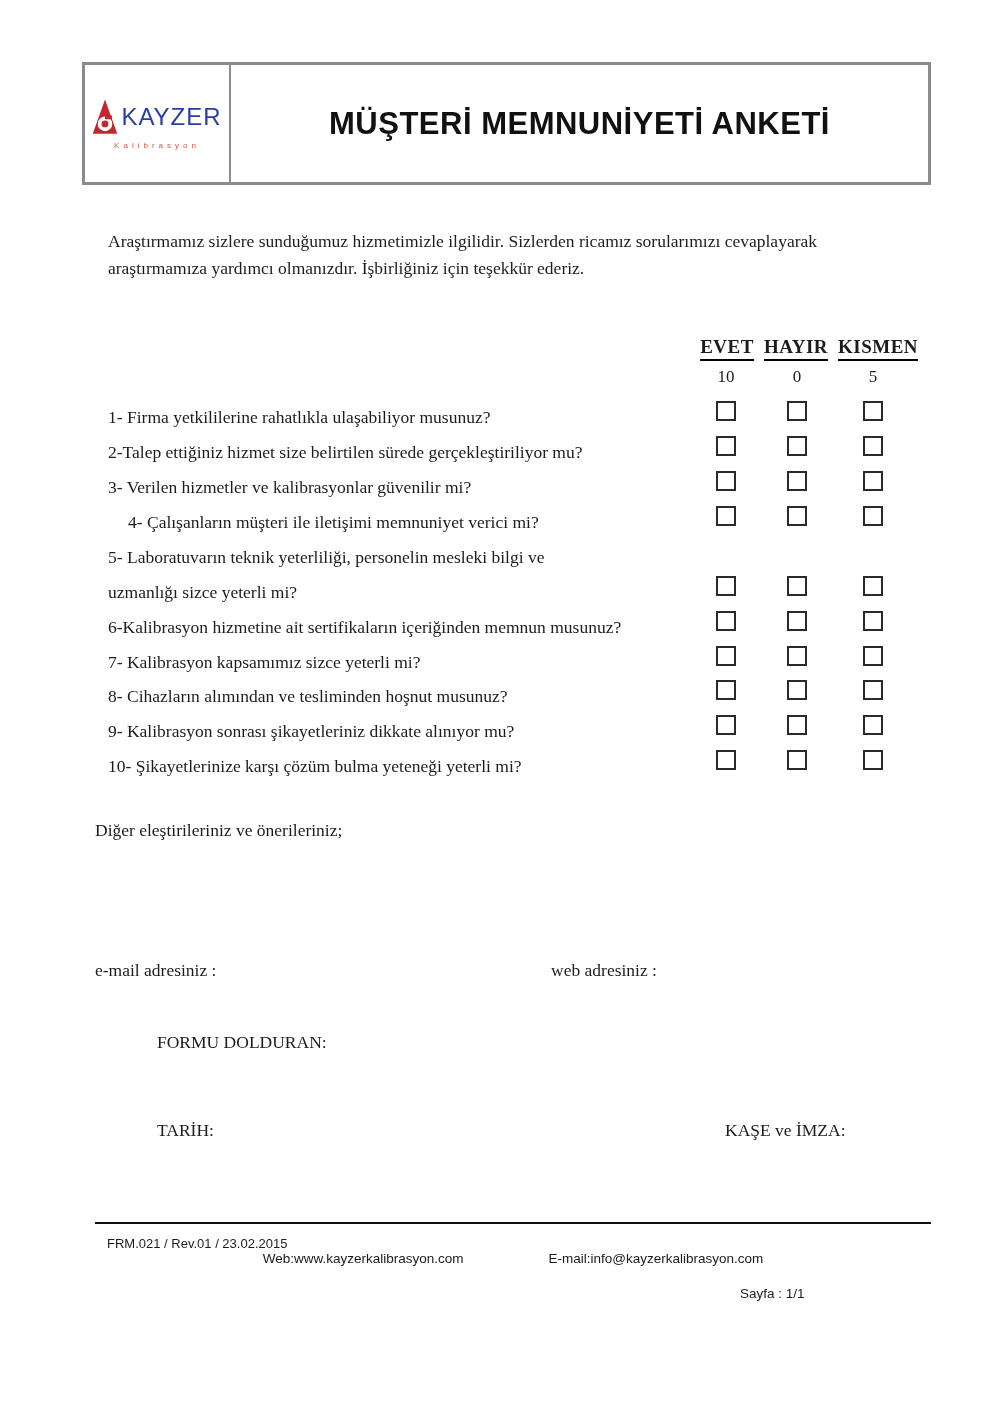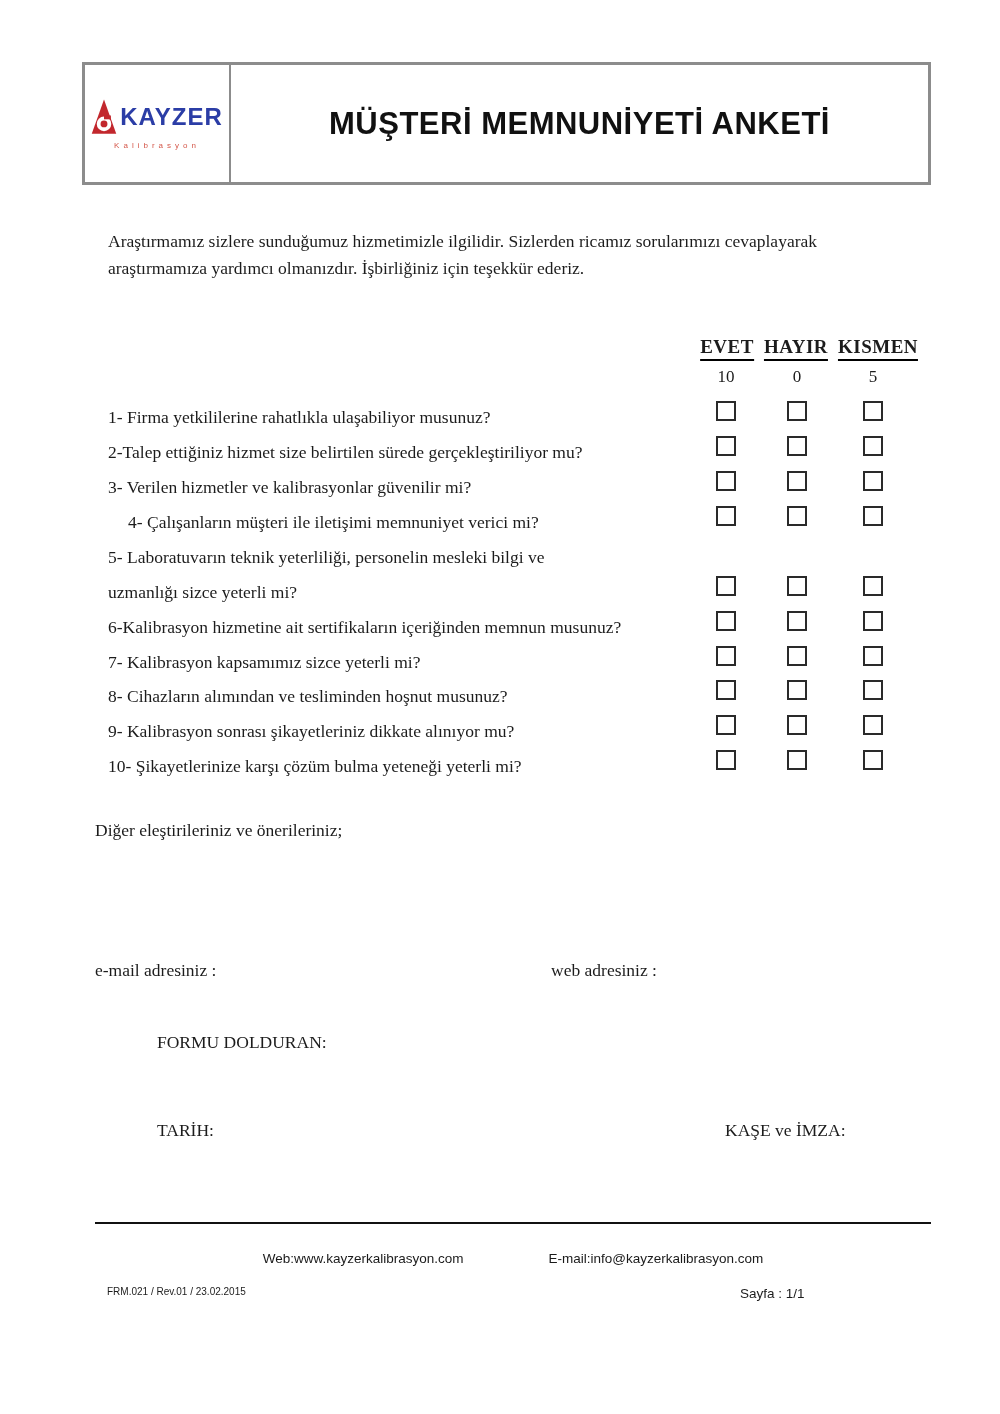--- a/index.html
+++ b/index.html
@@ -17,21 +17,21 @@
     border:3px solid #8c8c8c;box-sizing:border-box;
     display:flex;background:#fff;
   }
   .logo-cell{
     width:146px;border-right:2px solid #8c8c8c;box-sizing:border-box;
     display:flex;align-items:center;justify-content:center;
   }
   .logo-stack{display:flex;flex-direction:column;align-items:center;}
   .logo-row{display:flex;align-items:center;gap:3px;}
   .brand-name{
-    font-family:"Liberation Sans",sans-serif;font-weight:700;
+    font-family:"Liberation Sans",sans-serif;font-weight:400;
     font-size:24px;letter-spacing:1px;line-height:1;
   }
   .brand-sub{
     font-family:"Liberation Sans",sans-serif;font-size:8px;
     letter-spacing:4px;margin-top:5px;white-space:nowrap;
   }
   .title-cell{
     flex:1;display:flex;align-items:center;justify-content:center;
   }
   .doc-title{
@@ -71,21 +71,21 @@
   .plain-label{font-size:17.5px;}
 
   
   .footer-rule{left:95px;top:1222px;width:836px;height:2px;background:#111;}
   .footer-line{
     left:95px;width:836px;display:flex;justify-content:center;
     font-size:13.5px;color:#1a1a1a;
   }
   .footer-line-1{top:1233px;gap:28px;}
   .footer-line-2{top:1251px;gap:85px;}
-  .doc-code{left:107px;top:1286px;font-size:10px;}
+  .doc-code{left:107px;top:1236px;font-size:13px;}
   .page-no{left:740px;top:1286px;font-size:13.5px;}
 </style>
 </head>
 <body>
 
 <div class="sheet">
 
   <div class="abs header-table">
     <div class="logo-cell">
       <div class="logo-stack">

